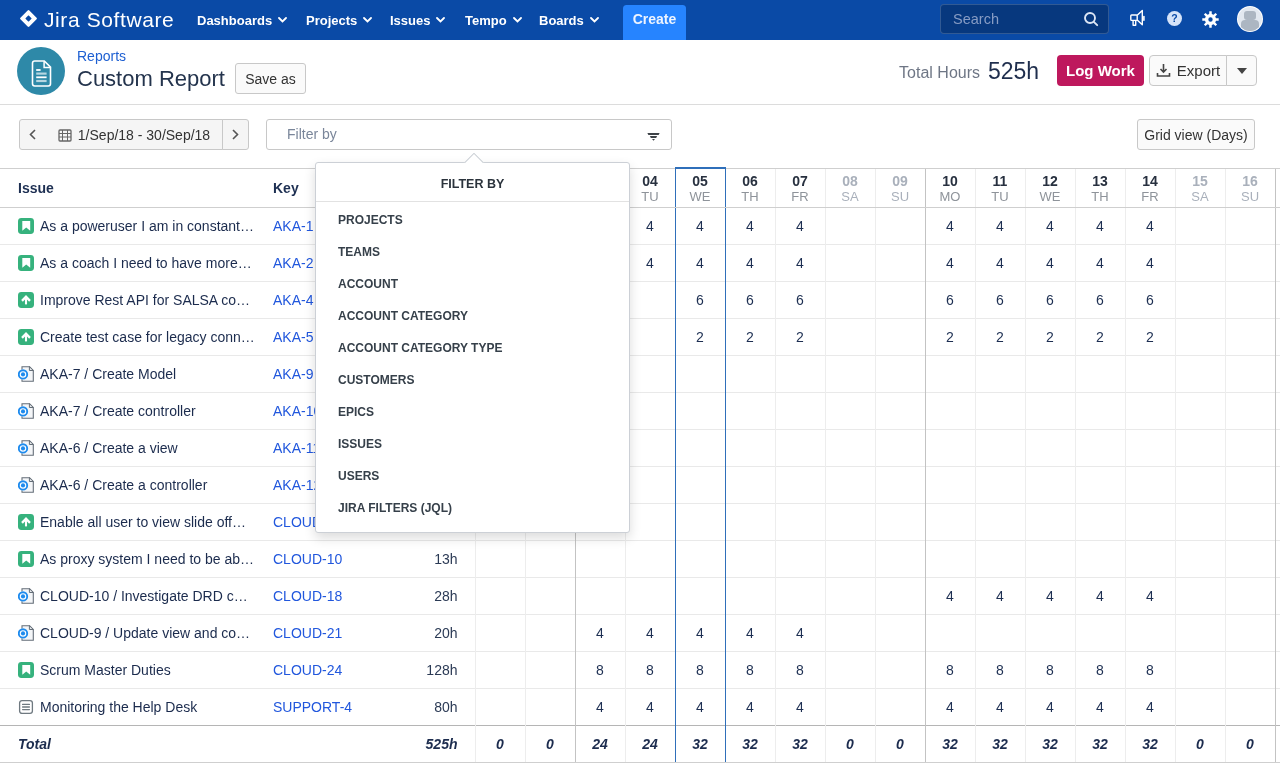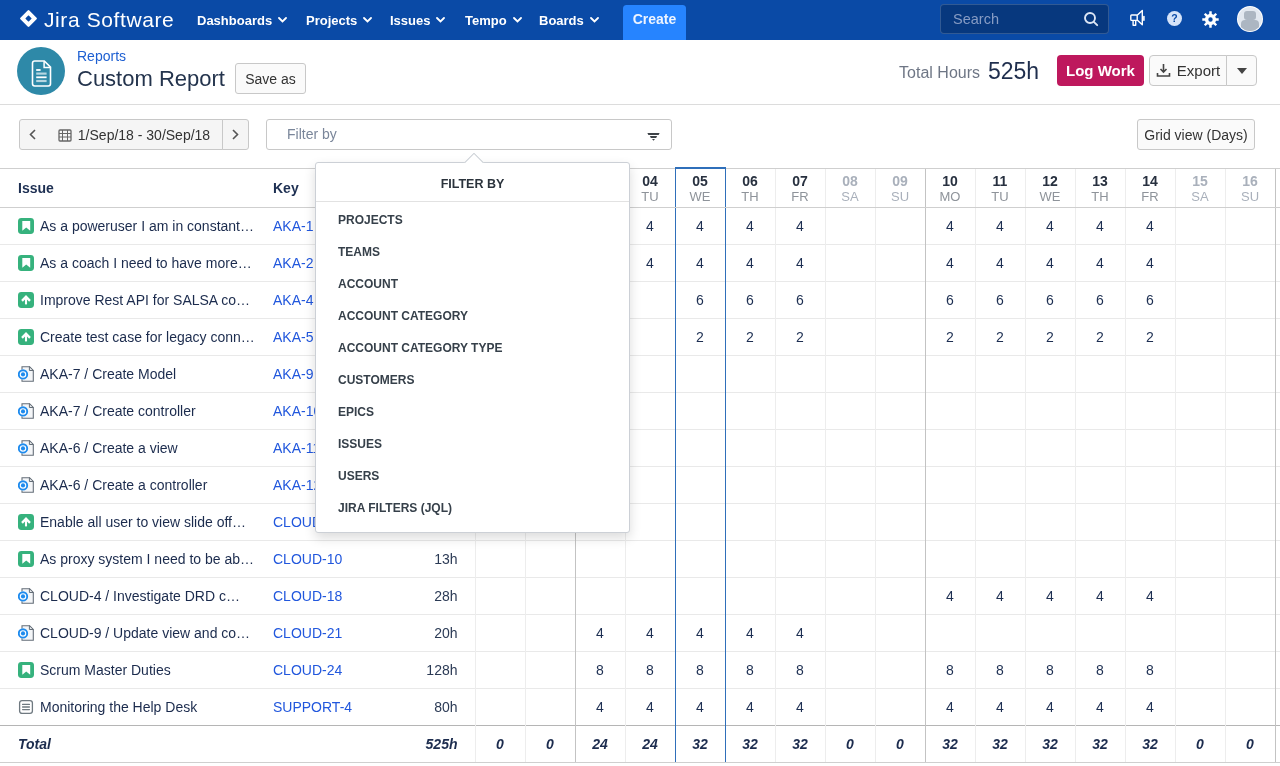--- a/index.html
+++ b/index.html
@@ -580,21 +580,21 @@
           <tr>
             <td class="icell">
               <div class="irow">
                 <svg width="16" height="16" viewBox="0 0 16 16">
                   <path d="M4 0.7 H11.6 L15.3 4.4 V15.3 H4z" fill="#f4f6f8" stroke="#646e78" stroke-width="1.1"></path>
                   <path d="M11.4 0.7 V4.5 H15.3z" fill="#e8ebee" stroke="#646e78" stroke-width="1"></path>
                   <circle cx="5" cy="8.4" r="5.2" fill="#fff"></circle>
                   <circle cx="5" cy="8.4" r="4.2" fill="none" stroke="#1e8bee" stroke-width="1.9"></circle>
                   <circle cx="5" cy="8.4" r="2.1" fill="#1e8bee"></circle>
                 </svg>
-                <span>CLOUD-4 / Investigate DRD c…</span>
+                <span>CLOUD-10 / Investigate DRD c…</span>
               </div>
             </td>
             <td class="key">CLOUD-18</td>
             <td class="hrs">28h</td>
             <td class="day"></td>
             <td class="day"></td>
             <td class="day wk"></td>
             <td class="day"></td>
             <td class="day today"></td>
             <td class="day"></td>

